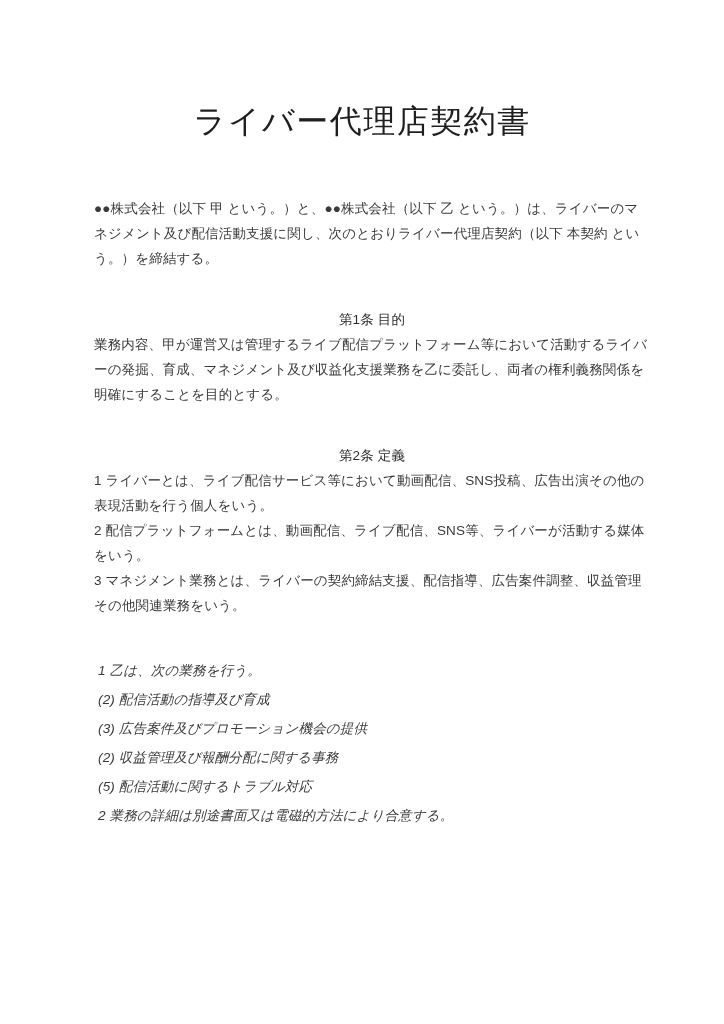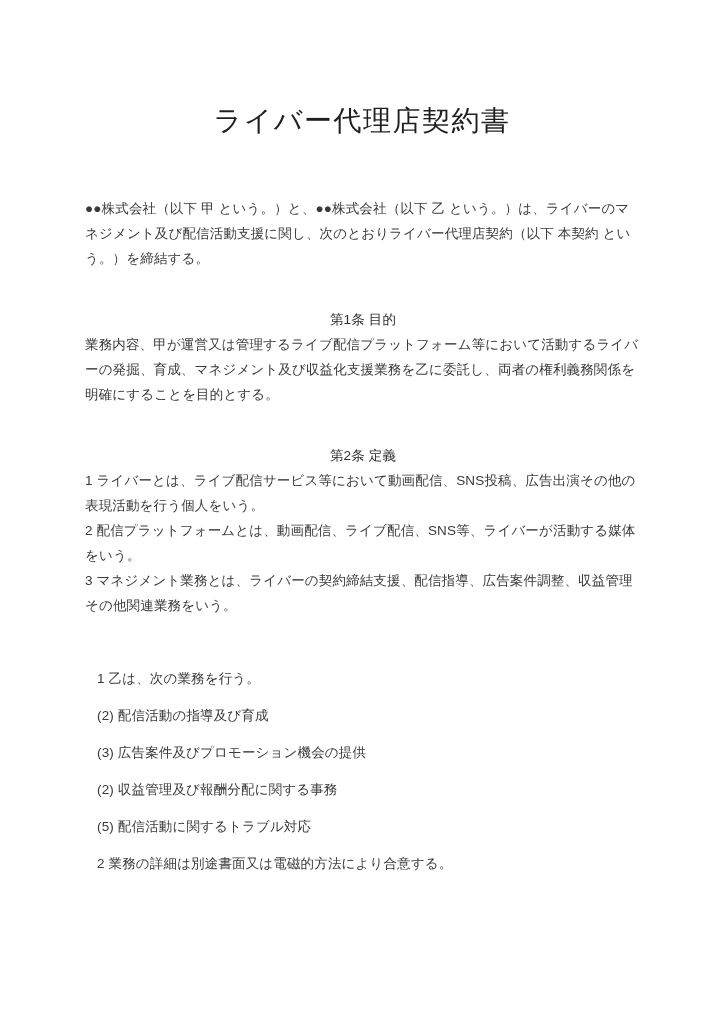--- a/index.html
+++ b/index.html
@@ -24,33 +24,33 @@
     box-sizing: border-box;
     overflow: hidden;
   }
 
   .doc-title {
     position: absolute;
     top: 104px;
     left: 0;
     width: 724px;
     text-align: center;
-    font-size: 28px;
+    font-size: 32px;
     line-height: 34px;
     letter-spacing: 1.5px;
     color: #1f1f1f;
     font-weight: normal;
     margin: 0;
     white-space: nowrap;
   }
 
   .body-area {
     position: absolute;
     top: 196px;
-    left: 85px;
+    left: 94px;
     width: 556px;
   }
 
   .para {
     font-size: 13.5px;
     line-height: 25px;
     letter-spacing: 0.15px;
     margin: 0;
     text-align: left;
     color: #3a3a3a;
@@ -72,22 +72,23 @@
     margin: 0;
     font-weight: normal;
     color: #2e2e2e;
     text-align: center;
   }
 
   .item {
     font-size: 13.5px;
     line-height: 25px;
     letter-spacing: 0.15px;
-    margin: 12px;
+    margin: 4px;
     color: #3a3a3a;
+    font-style: italic;
   }
 </style>
 </head>
 <body>
 
 <div class="page">
 
   <h1 class="doc-title">ライバー代理店契約書</h1>
 
   <div class="body-area">

